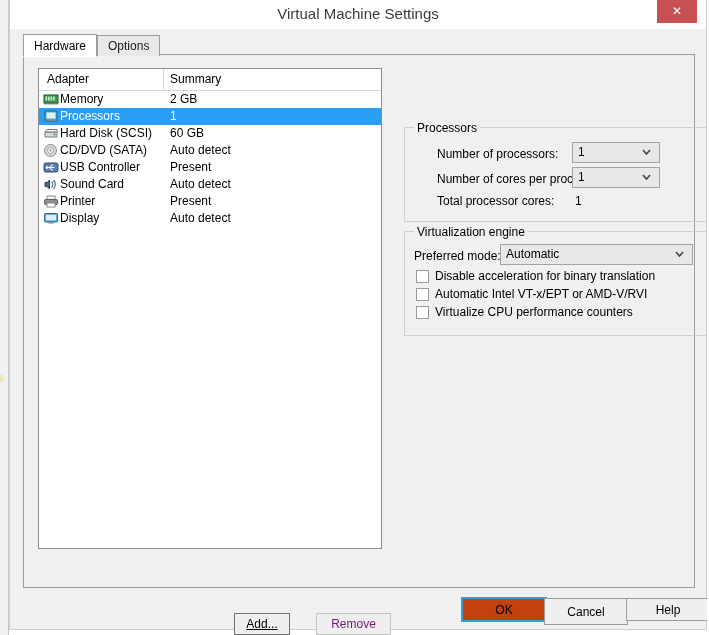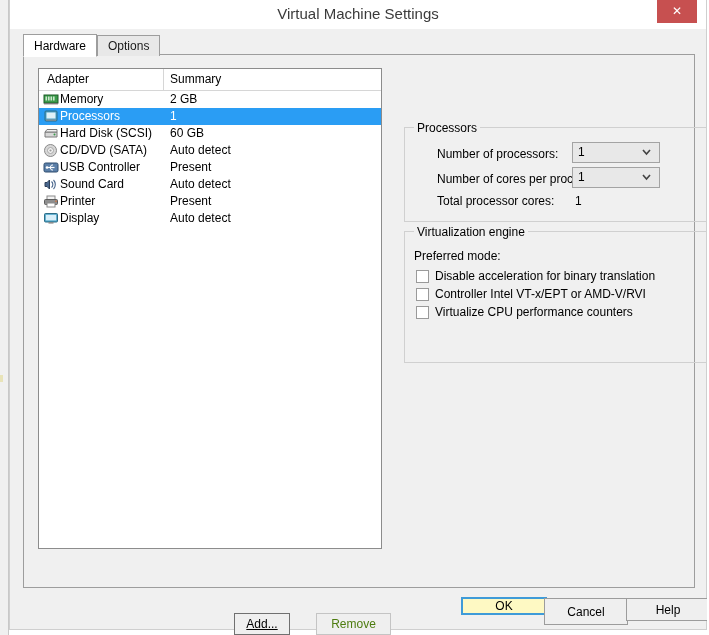--- a/index.html
+++ b/index.html
@@ -185,21 +185,21 @@
     font-family: "Liberation Sans", sans-serif;
     font-size: 12px;
     background: #efefef;
     border: 1px solid #9c9c9c;
     box-sizing: border-box;
     cursor: pointer;
     padding: 0;
     color: #000000;
   }
   .btn.disabled {
-    color: #4d7c0f;
+    color: #701a75;
     border-color: #c4c4c4;
     background: #efefef;
     cursor: default;
   }
   .btn-add {
     position: absolute;
     left: 210px; top: 558px;
     width: 56px; height: 22px;
     border-color: #707070;
     text-decoration: underline;
@@ -223,21 +223,21 @@
     padding: 0 3px;
     font-size: 12px;
     color: #000000;
   }
   .gb-processors {
     left: 380px; top: 72px;
     width: 303px; height: 95px;
   }
   .gb-virtualization {
     left: 380px; top: 176px;
-    width: 303px; height: 132px;
+    width: 303px; height: 105px;
   }
 
   
   .field-label {
     position: absolute;
     font-size: 12px;
     line-height: 14px;
   }
   .field-value {
     position: absolute;
@@ -298,24 +298,24 @@
     white-space: nowrap;
   }
   .chk-1 { top: 214px; }
   .chk-2 { top: 232px; }
   .chk-3 { top: 250px; }
 
   
   .btn-ok {
     position: absolute;
     left: 452px; top: 598px;
-    width: 84px; height: 16px;
+    width: 84px; height: 23px;
     border: 1px solid #3f9bd8;
     outline: 1px solid #3f9bd8;
-    background: #fef9c3;
+    background: #c2410c;
   }
   .btn-cancel {
     position: absolute;
     left: 534px; top: 598px;
     width: 84px; height: 27px;
   }
   .btn-help {
     position: absolute;
     left: 616px; top: 598px;
     width: 84px; height: 23px;
@@ -488,28 +488,36 @@
       </span>
     </div>
 
     <span class="field-label lbl-total">Total processor cores:</span>
     <span class="field-value val-total">1</span>
 
     <div class="groupbox gb-virtualization">
       <span class="gb-legend">Virtualization engine</span>
     </div>
     <span class="field-label lbl-prefmode">Preferred mode:</span>
+    <div class="combo cmb-prefmode">
+      <span class="combo-text">Automatic</span>
+      <span class="chev">
+        <svg width="11" height="11" viewBox="0 0 11 11">
+            <path d="M2 4 L5.5 8 L9 4" stroke="#444444" stroke-width="1.6" fill="none"></path>
+          </svg>
+      </span>
+    </div>
 
     <div class="checkrow chk-1">
       <span class="checkbox"></span>
       <span class="check-label">Disable acceleration for binary translation</span>
     </div>
     <div class="checkrow chk-2">
       <span class="checkbox"></span>
-      <span class="check-label">Controller Intel VT-x/EPT or AMD-V/RVI</span>
+      <span class="check-label">Automatic Intel VT-x/EPT or AMD-V/RVI</span>
     </div>
     <div class="checkrow chk-3">
       <span class="checkbox"></span>
       <span class="check-label">Virtualize CPU performance counters</span>
     </div>
 
   </div>
 
   <button class="btn btn-ok">OK</button>
   <button class="btn btn-cancel">Cancel</button>

